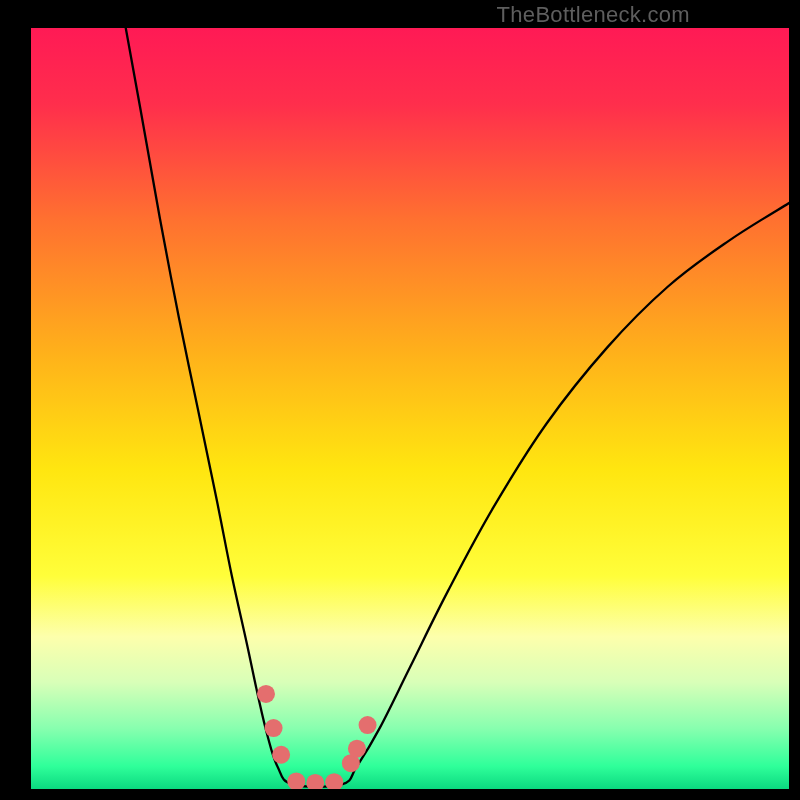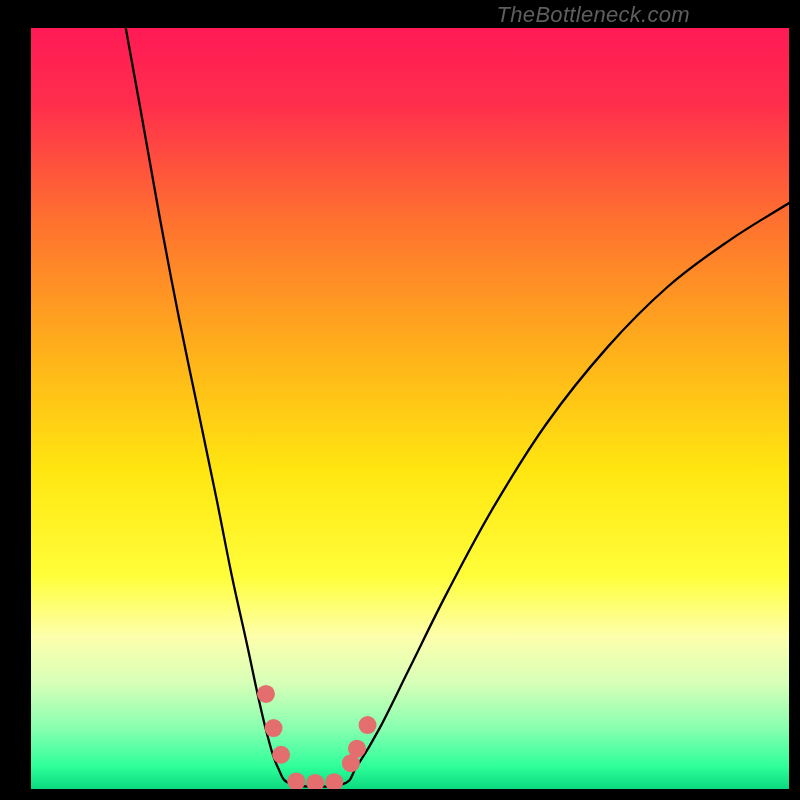--- a/index.html
+++ b/index.html
@@ -11,21 +11,20 @@
     overflow: hidden;
     font-family: Arial, Helvetica, sans-serif;
   }
   .frame {
     position: absolute;
     top: 0;
     left: 0;
     width: 704px;
     height: 800px;
     background: #000;
-    font-style: italic;
   }
   .watermark {
     position: absolute;
     top: 2px;
     right: 14px;
     color: #5e5e5e;
     font-size: 22px;
     font-weight: 500;
     letter-spacing: 0.3px;
     z-index: 5;

